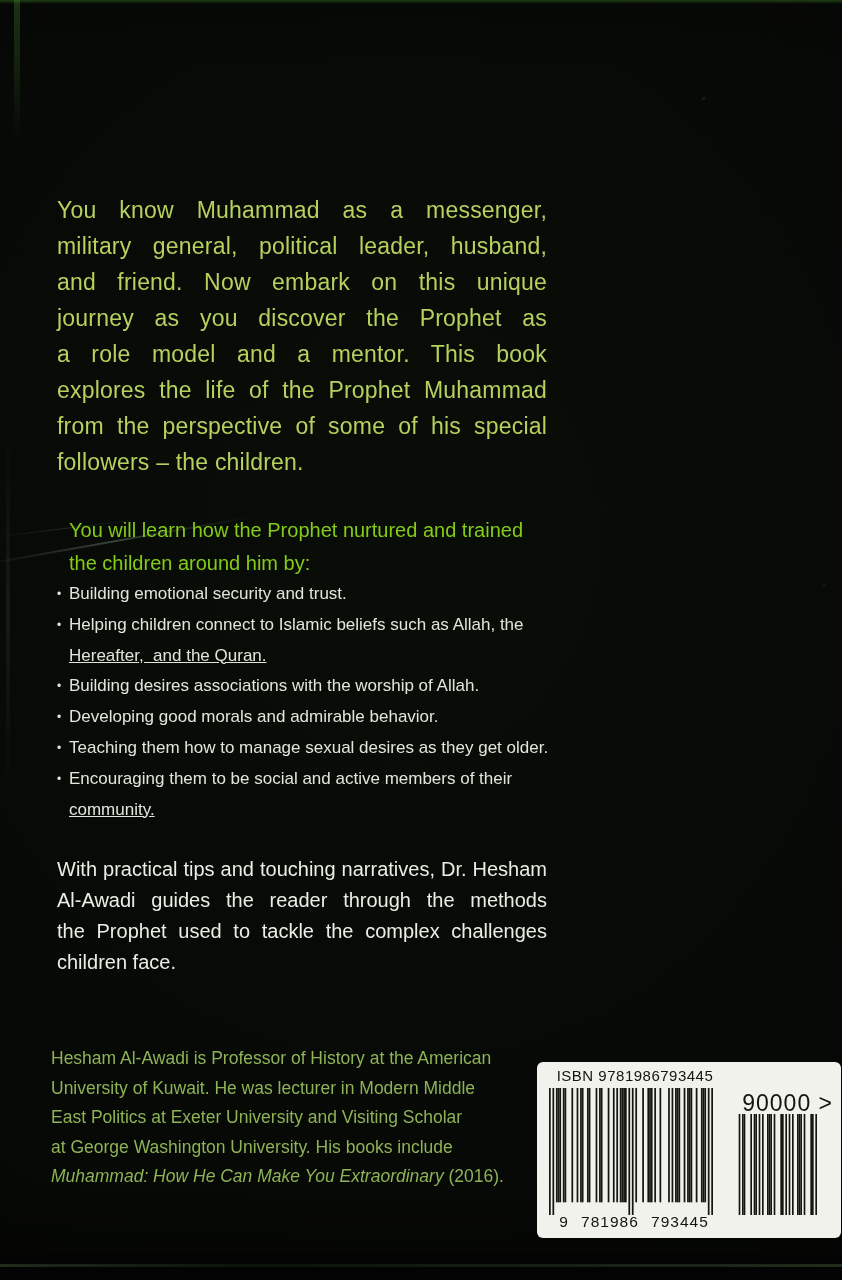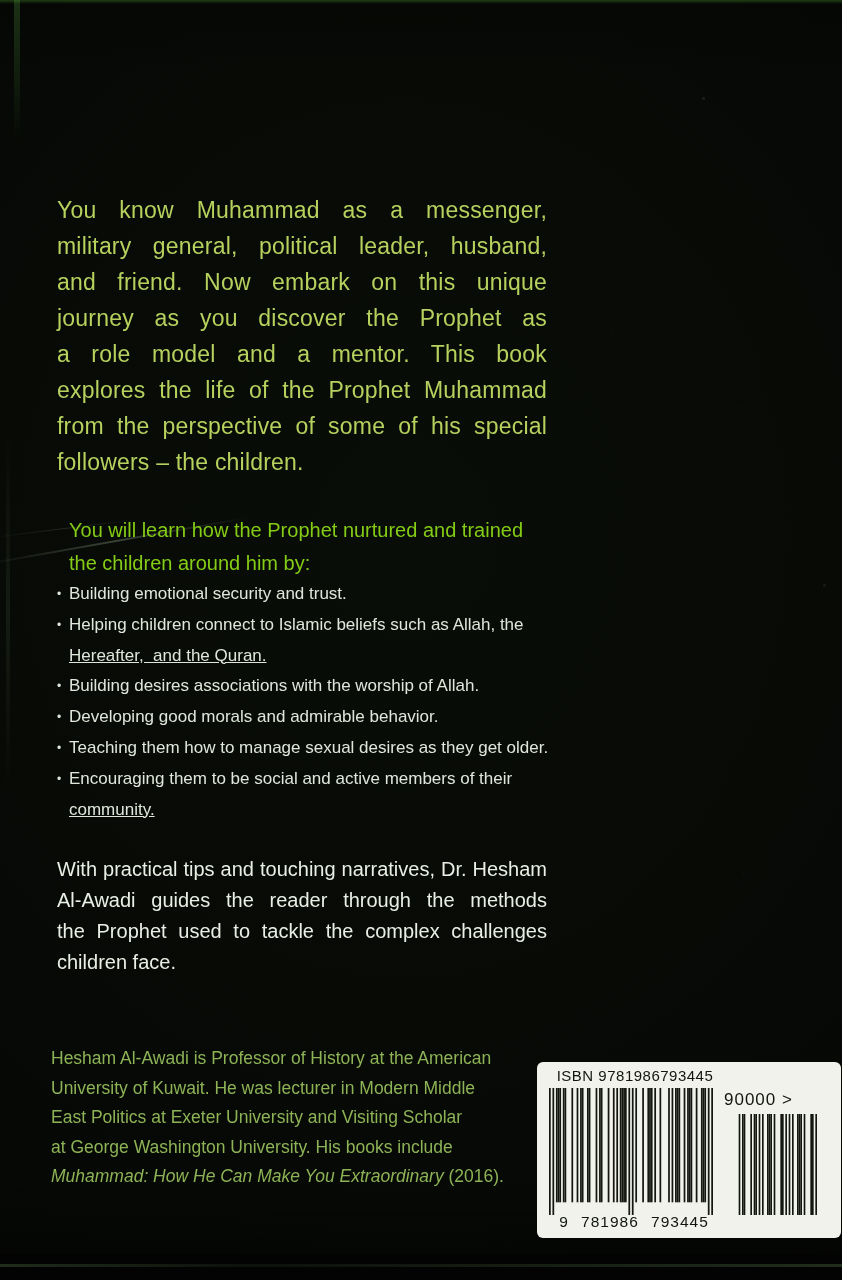--- a/index.html
+++ b/index.html
@@ -57,22 +57,22 @@
     color:#8db356;font-size:17.5px;line-height:29.5px;}
   .bio .title-italic{font-style:italic;}
   
   .barcode-box{position:absolute;left:537px;top:1062px;width:304px;height:176px;
     background:#f1f2ec;border-radius:6px;color:#12160f;}
   .isbn-label{position:absolute;left:8px;top:5px;width:180px;text-align:center;
     font-size:15px;letter-spacing:.5px;}
   .ean-svg{position:absolute;left:12px;top:26px;width:164px;height:127px;}
   .ean-digits{position:absolute;left:4px;top:151px;width:186px;
     font-size:15.5px;letter-spacing:1px;word-spacing:7px;text-align:center;}
-  .addon-label{position:absolute;left:187px;top:28px;width:100px;text-align:left;
-    font-size:17px;letter-spacing:1px;}
+  .addon-label{position:absolute;left:196px;top:28px;width:100px;text-align:right;
+    font-size:23px;letter-spacing:1px;}
   .addon-svg{position:absolute;left:200px;top:52px;width:80px;height:101px;}
 </style>
 </head>
 <body>
 
 <div class="page">
 
   <div class="vignette"></div>
   <div class="top-edge"></div>
   <div class="left-streak-top"></div>

